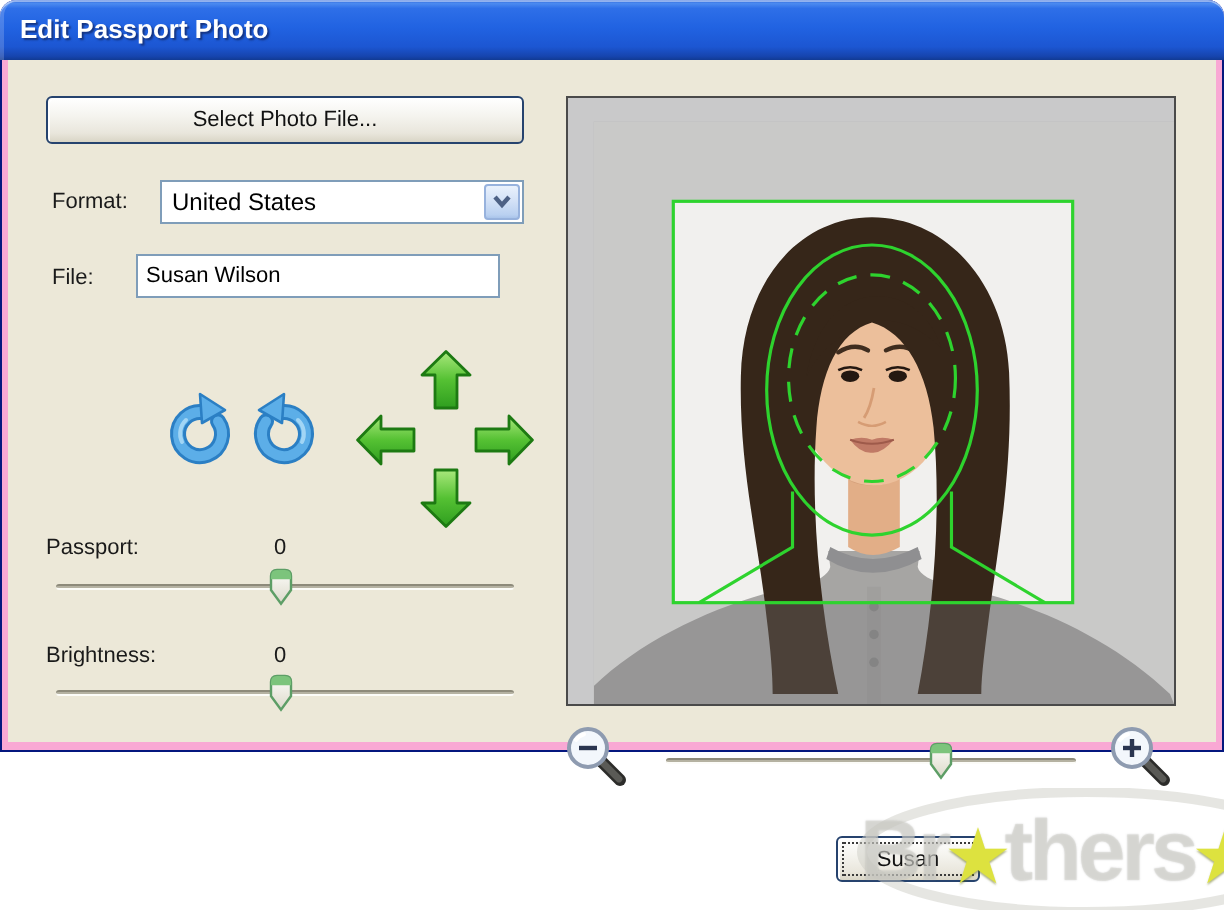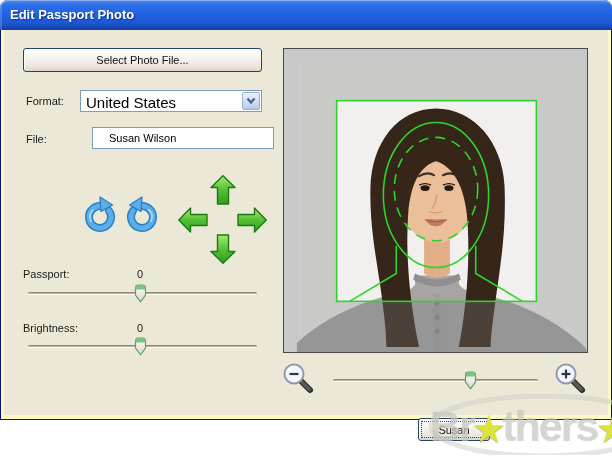--- a/index.html
+++ b/index.html
@@ -1,46 +1,46 @@
 <!DOCTYPE html>
 <html><head>
 <meta charset="utf-8">
 <style>
   * { margin:0; padding:0; box-sizing:border-box; }
   html,body { width:612px; height:460px; overflow:hidden; background:#fff;
               font-family:"Liberation Sans", sans-serif; }
-  .frame { position:relative; width:612px; height:420px;
-           background:#fef9c3; border-radius:8px 8px 0 0;
+  .frame { position:relative; width:612px; height:376px;
+           background:#f9a8d4; border-radius:8px 8px 0 0;
            box-shadow: inset 0 0 0 1px #04177e; }
   .titlebar { position:absolute; left:0; top:0; width:612px; height:30px;
               border-radius:8px 8px 0 0; cursor:default;
               background:linear-gradient(180deg,#2b63d8 0%,#4b8af0 6%,#2e6fe8 14%,#2163e2 45%,#1c56d2 78%,#1644ad 94%,#113a93 100%);
               box-shadow: inset 0 1px 0 rgba(255,255,255,.45), inset 2px 0 0 rgba(255,255,255,.18); }
   .title-text { position:absolute; left:10px; top:0; line-height:30px;
                 color:#fff; font-size:13px; font-weight:bold;
                 text-shadow:1px 1px 1px #15337e; }
   .client { position:absolute; left:4px; right:4px; top:30px; bottom:5px;
             background:#ece8d8; }
   .lbl { position:absolute; font-size:11px; color:#1a1a1a; }
   .xpbtn { position:absolute; border:1px solid #26436e; border-radius:3px;
            background:linear-gradient(180deg,#ffffff 0%,#f5f4ef 40%,#e9e6dc 80%,#d9d5c6 100%);
            box-shadow: inset 1px 1px 0 #fff;
            font-family:"Liberation Sans", sans-serif; font-size:11px; color:#111;
            cursor:pointer; }
   .focus-dotted { outline:1px dotted #3a3a3a; outline-offset:-4px; }
   .combo { position:absolute; left:76px; top:60px; width:182px; height:22px;
            background:#fff; border:1px solid #7f9db9; cursor:default; }
-  .combo-text { position:absolute; left:5px; top:3px; font-size:15px; color:#000; }
+  .combo-text { position:absolute; left:5px; top:3px; font-size:12px; color:#000; }
   .combo-btn { position:absolute; right:1px; top:1px; width:18px; height:18px;
                border:1px solid #97b2dd; border-radius:2px;
                background:linear-gradient(180deg,#e9f1fc 0%,#d4e2f7 45%,#b9d0f0 90%,#a9c4ea 100%);
                display:flex; align-items:center; justify-content:center; cursor:pointer; }
-  .textinput { position:absolute; left:88px; top:97px; width:182px; height:22px;
+  .textinput { position:absolute; left:64px; top:97px; width:182px; height:22px;
                border:1px solid #7f9db9; background:#fff; font-size:11px;
-               font-family:"Liberation Sans", sans-serif; padding:0 16px; color:#000; }
+               font-family:"Liberation Sans", sans-serif; padding:0 4px; color:#000; }
   .track { position:absolute; height:3px; background:#b5b2a2;
            border-top:1px solid #8d8a7a; border-bottom:1px solid #fcfcf8;
            border-radius:2px; cursor:pointer; }
   .thumb { position:absolute; width:13px; height:19px; cursor:pointer; }
   .val { position:absolute; font-size:11px; color:#1a1a1a; width:20px; text-align:center; }
   .panel { position:absolute; left:279px; top:18px; width:305px; height:305px;
            border:1px solid #4a4a4a; background:#c9c9ca; }
   .iconbtn { position:absolute; cursor:pointer; background:transparent; border:none; }
   .watermark { position:absolute; left:424px; top:364px; width:184px; height:61px;
                pointer-events:none; overflow:hidden; z-index:50; }

